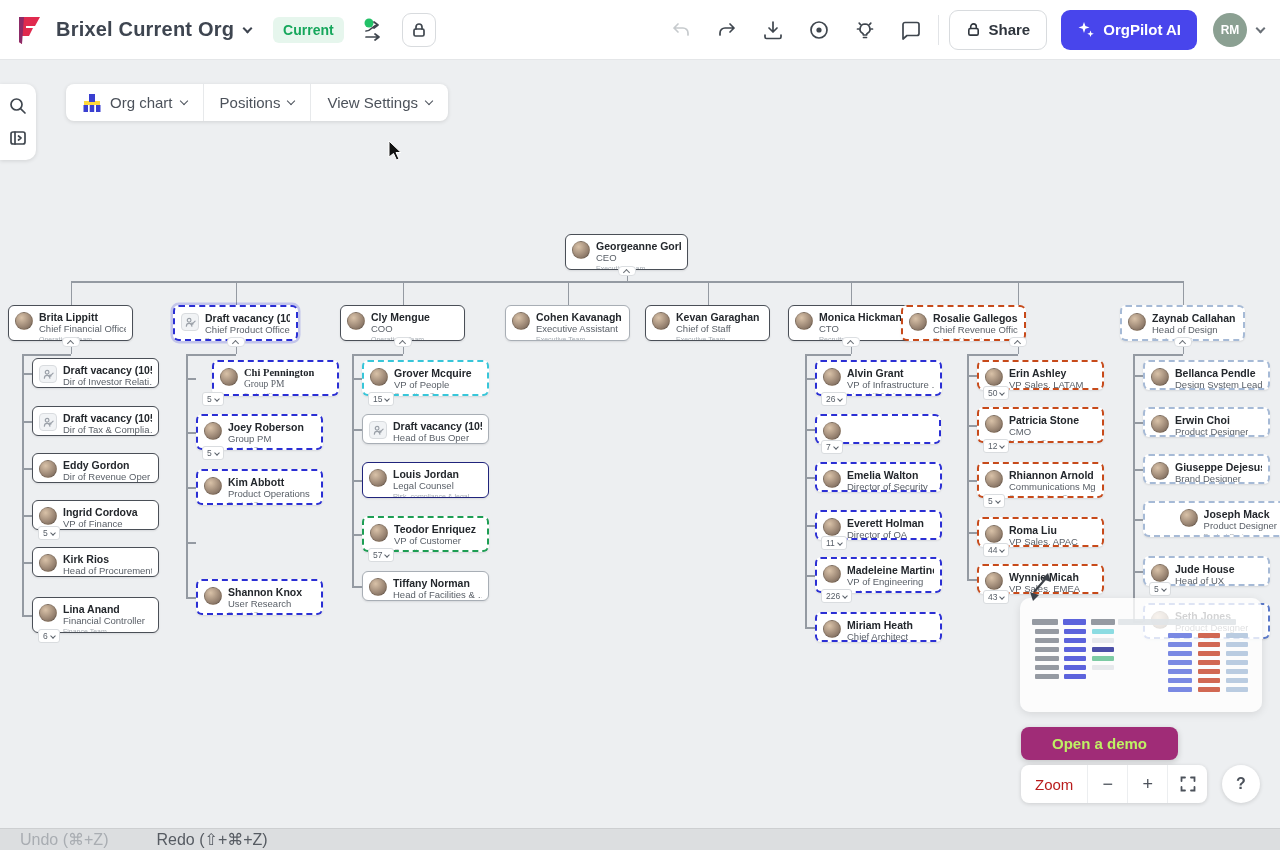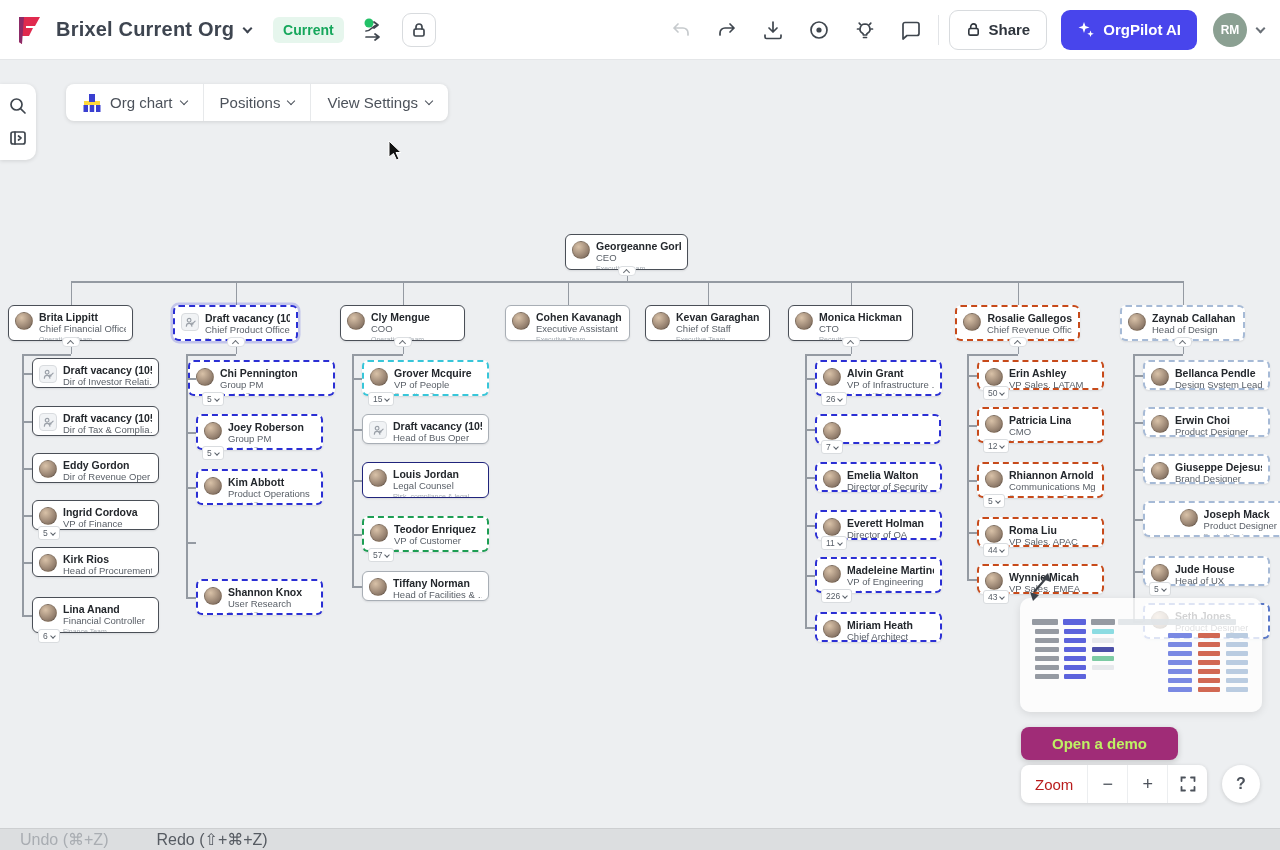--- a/index.html
+++ b/index.html
@@ -315,21 +315,21 @@
         <div class="nname">Draft vacancy (105…</div>
         <div class="ntitle">Chief Product Officer</div>
         <div class="nteam">Product Team</div>
       </span>
     </div>
     <div class="pill" style="left: 226.5px; top: 337px;">
       <span></span>
     </div>
     <div class="cline" style="left: 235.5px; top: 346px; width: 1.5px; height: 8px;"></div>
     <div class="cline" style="left: 186px; top: 354px; width: 49.5px; height: 1.5px;"></div>
-    <div class="node" style="left: 188px; top: 360px; width: 147px; height: 36px; border: 2px dashed rgb(43, 47, 212);">
+    <div class="node" style="left: 212px; top: 360px; width: 127px; height: 36px; border: 2px dashed rgb(43, 47, 212); font-family: Liberation Serif, serif;">
       <span class="avatar"></span>
       <span class="ntxt">
         <div class="nname">Chi Pennington</div>
         <div class="ntitle">Group PM</div>
         <div class="nteam">Product Team</div>
       </span>
     </div>
     <div class="cbadge" style="left: 202px; top: 392px;">5<i></i></div>
     <div class="cline" style="left: 186px; top: 378px; width: 10px; height: 1.5px;"></div>
     <div class="node" style="left: 196px; top: 414px; width: 127px; height: 36px; border: 2px dashed rgb(43, 47, 212);">
@@ -509,21 +509,21 @@
     <div class="node" style="left: 815px; top: 612px; width: 127px; height: 30px; border: 2px dashed rgb(43, 47, 212);">
       <span class="avatar"></span>
       <span class="ntxt">
         <div class="nname">Miriam Heath</div>
         <div class="ntitle">Chief Architect</div>
       </span>
     </div>
     <div class="cline" style="left: 805px; top: 627px; width: 10px; height: 1.5px;"></div>
     <div class="cline" style="left: 805px; top: 354px; width: 1.5px; height: 273px;"></div>
     <div class="cline" style="left: 1017.5px; top: 281px; width: 1.5px; height: 24px;"></div>
-    <div class="node" style="left: 955px; top: 305px; width: 125px; height: 36px; border: 2px dashed rgb(199, 74, 26); text-align: right;">
+    <div class="node" style="left: 901px; top: 305px; width: 125px; height: 36px; border: 2px dashed rgb(199, 74, 26);">
       <span class="avatar"></span>
       <span class="ntxt">
         <div class="nname">Rosalie Gallegos</div>
         <div class="ntitle">Chief Revenue Officer</div>
         <div class="nteam">Sales &amp; Marketing</div>
       </span>
     </div>
     <div class="pill" style="left: 1008.5px; top: 337px;">
       <span></span>
     </div>
@@ -534,21 +534,21 @@
       <span class="ntxt">
         <div class="nname">Erin Ashley</div>
         <div class="ntitle">VP Sales, LATAM</div>
       </span>
     </div>
     <div class="cbadge" style="left: 983px; top: 386px;">50<i></i></div>
     <div class="cline" style="left: 967px; top: 375px; width: 10px; height: 1.5px;"></div>
     <div class="node" style="left: 977px; top: 407px; width: 127px; height: 36px; border: 2px dashed rgb(199, 74, 26);">
       <span class="avatar"></span>
       <span class="ntxt">
-        <div class="nname">Patricia Lina</div>
+        <div class="nname">Patricia Stone</div>
         <div class="ntitle">CMO</div>
         <div class="nteam">Marketing Team</div>
       </span>
     </div>
     <div class="cbadge" style="left: 983px; top: 439px;">12<i></i></div>
     <div class="cline" style="left: 967px; top: 425px; width: 10px; height: 1.5px;"></div>
     <div class="node" style="left: 977px; top: 462px; width: 127px; height: 36px; border: 2px dashed rgb(199, 74, 26);">
       <span class="avatar"></span>
       <span class="ntxt">
         <div class="nname">Rhiannon Arnold</div>

